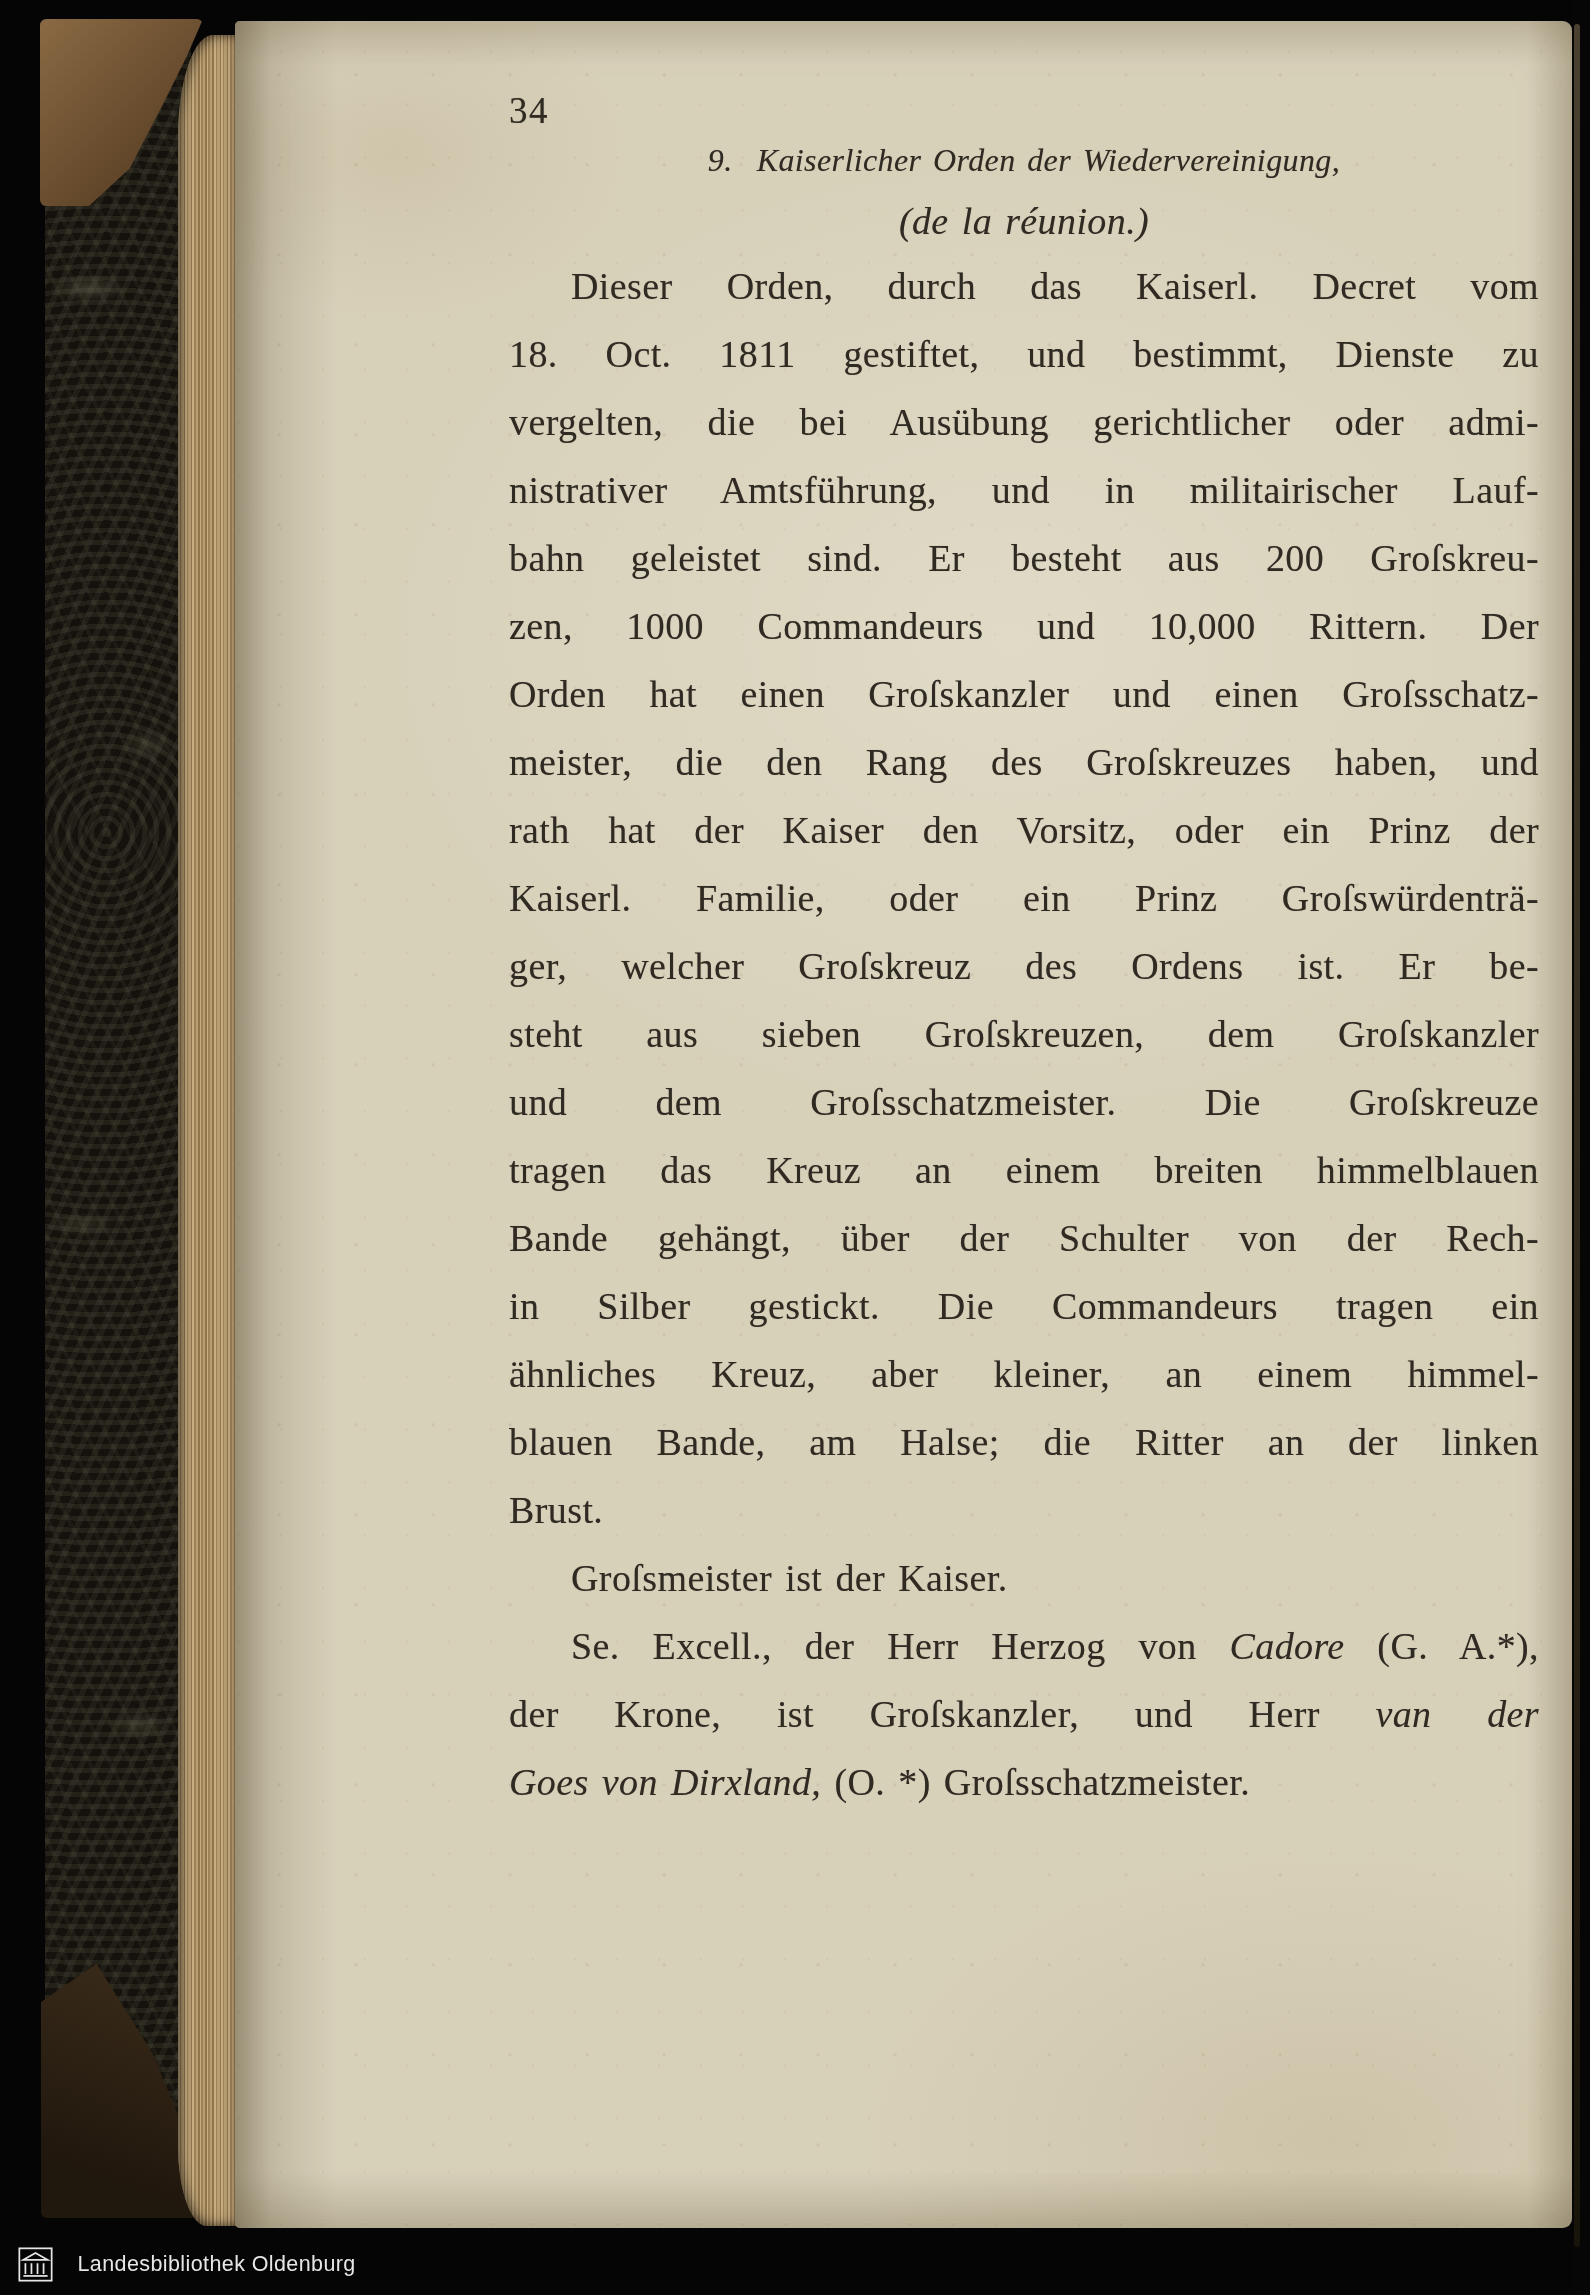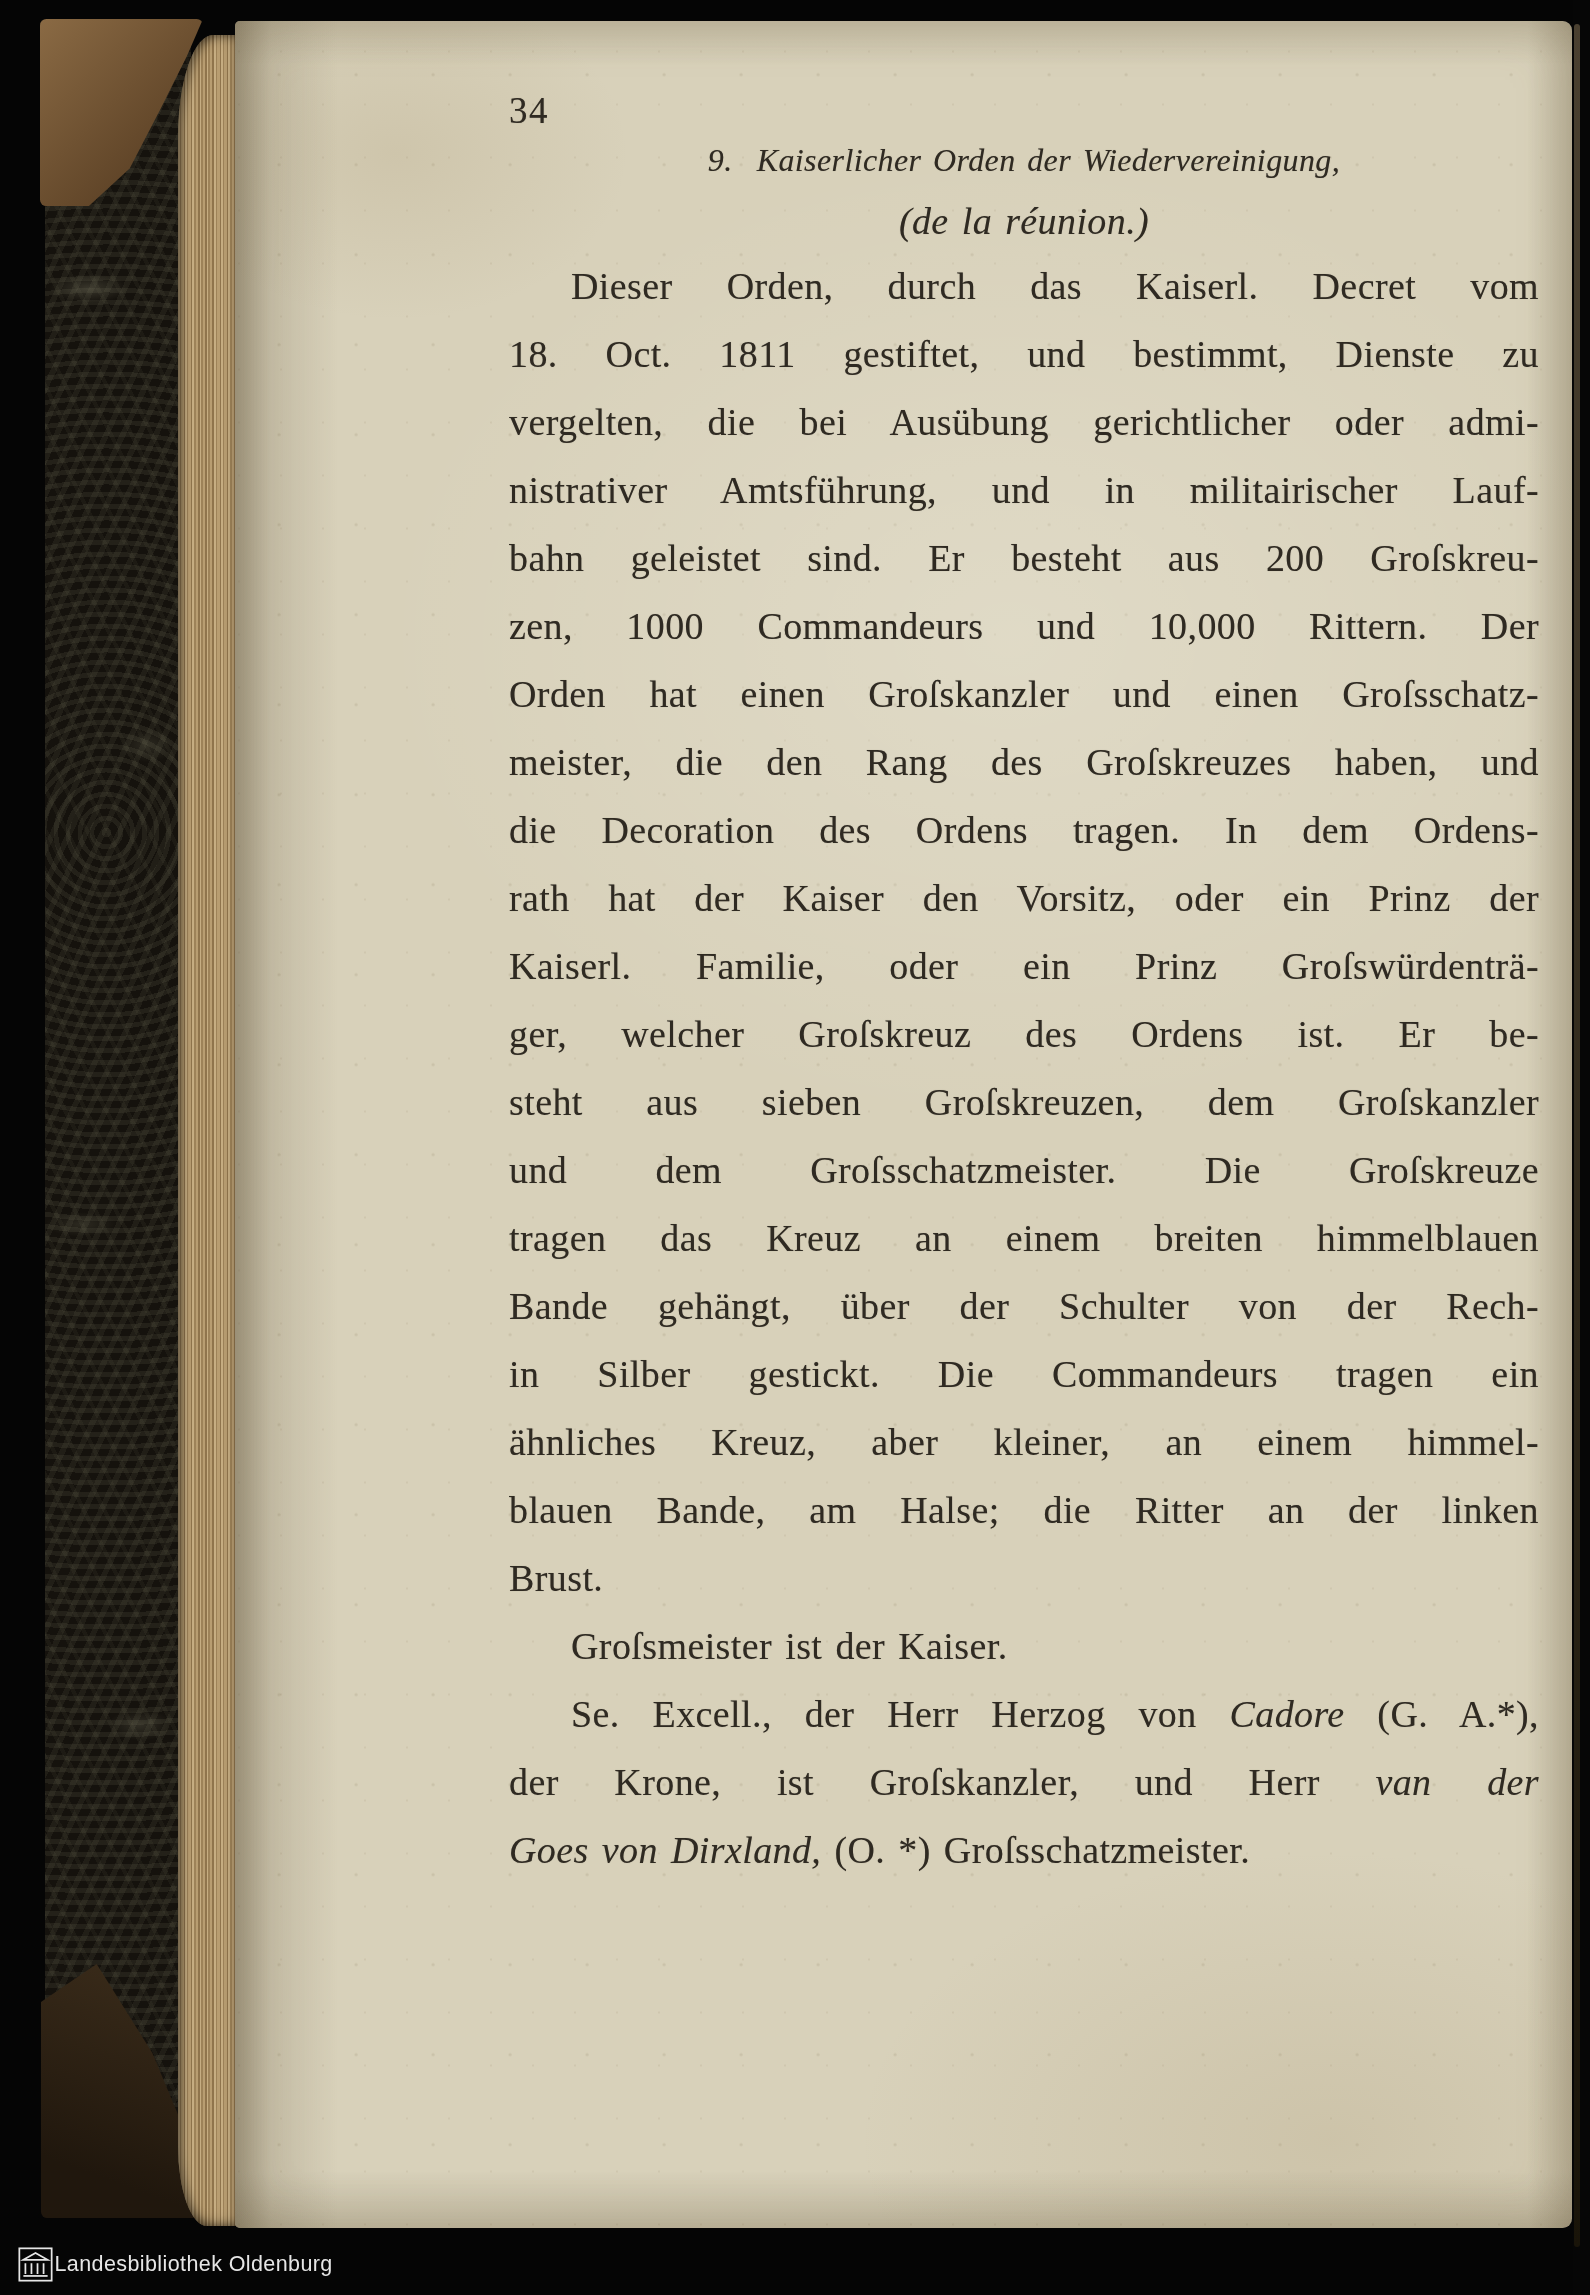--- a/index.html
+++ b/index.html
@@ -108,21 +108,21 @@
   }
   .right-sliver::before {
     content:""; position:absolute; left:1.6px; top:24px; bottom:48px; width:5.6px;
     background:linear-gradient(180deg, #4a4030, #2e2719 60%, #191409);
     border-radius:3.2px;
   }
 
   
   .watermark {
     position:absolute; left:17.5px; top:2244px; height:41px;
-    display:flex; align-items:center; gap:2px;
+    display:flex; align-items:center; gap:25px;
     color: var(--watermark-text, #e6e6e6);
     font-family:"Liberation Sans","DejaVu Sans",sans-serif;
     font-size:21.5px; letter-spacing:0.4px;
   }
   .watermark svg { display:block; }
 </style>
 </head>
 <body>
 
 <div class="scan">
@@ -142,21 +142,20 @@
       <div class="subheading it">(de la réunion.)</div>
       <div class="body-lines">
           <div class="line j indent"><span>Dieser Orden, durch das Kaiserl. Decret vom</span></div>
           <div class="line j"><span>18. Oct. 1811 gestiftet, und bestimmt, Dienste zu</span></div>
           <div class="line j"><span>vergelten, die bei Ausübung gerichtlicher oder admi-</span></div>
           <div class="line j"><span>nistrativer Amtsführung, und in militairischer Lauf-</span></div>
           <div class="line j"><span>bahn geleistet sind. Er besteht aus 200 Groſskreu-</span></div>
           <div class="line j"><span>zen, 1000 Commandeurs und 10,000 Rittern. Der</span></div>
           <div class="line j"><span>Orden hat einen Groſskanzler und einen Groſsschatz-</span></div>
           <div class="line j"><span>meister, die den Rang des Groſskreuzes haben, und</span></div>
-          <div class="line j"><span>die Decoration des Ordens tragen. In dem Ordens-</span></div>
           <div class="line j"><span>rath hat der Kaiser den Vorsitz, oder ein Prinz der</span></div>
           <div class="line j"><span>Kaiserl. Familie, oder ein Prinz Groſswürdenträ-</span></div>
           <div class="line j"><span>ger, welcher Groſskreuz des Ordens ist. Er be-</span></div>
           <div class="line j"><span>steht aus sieben Groſskreuzen, dem Groſskanzler</span></div>
           <div class="line j"><span>und dem Groſsschatzmeister. Die Groſskreuze</span></div>
           <div class="line j"><span>tragen das Kreuz an einem breiten himmelblauen</span></div>
           <div class="line j"><span>Bande gehängt, über der Schulter von der Rech-</span></div>
           <div class="line j"><span>in Silber gestickt. Die Commandeurs tragen ein</span></div>
           <div class="line j"><span>ähnliches Kreuz, aber kleiner, an einem himmel-</span></div>
           <div class="line j"><span>blauen Bande, am Halse; die Ritter an der linken</span></div>

